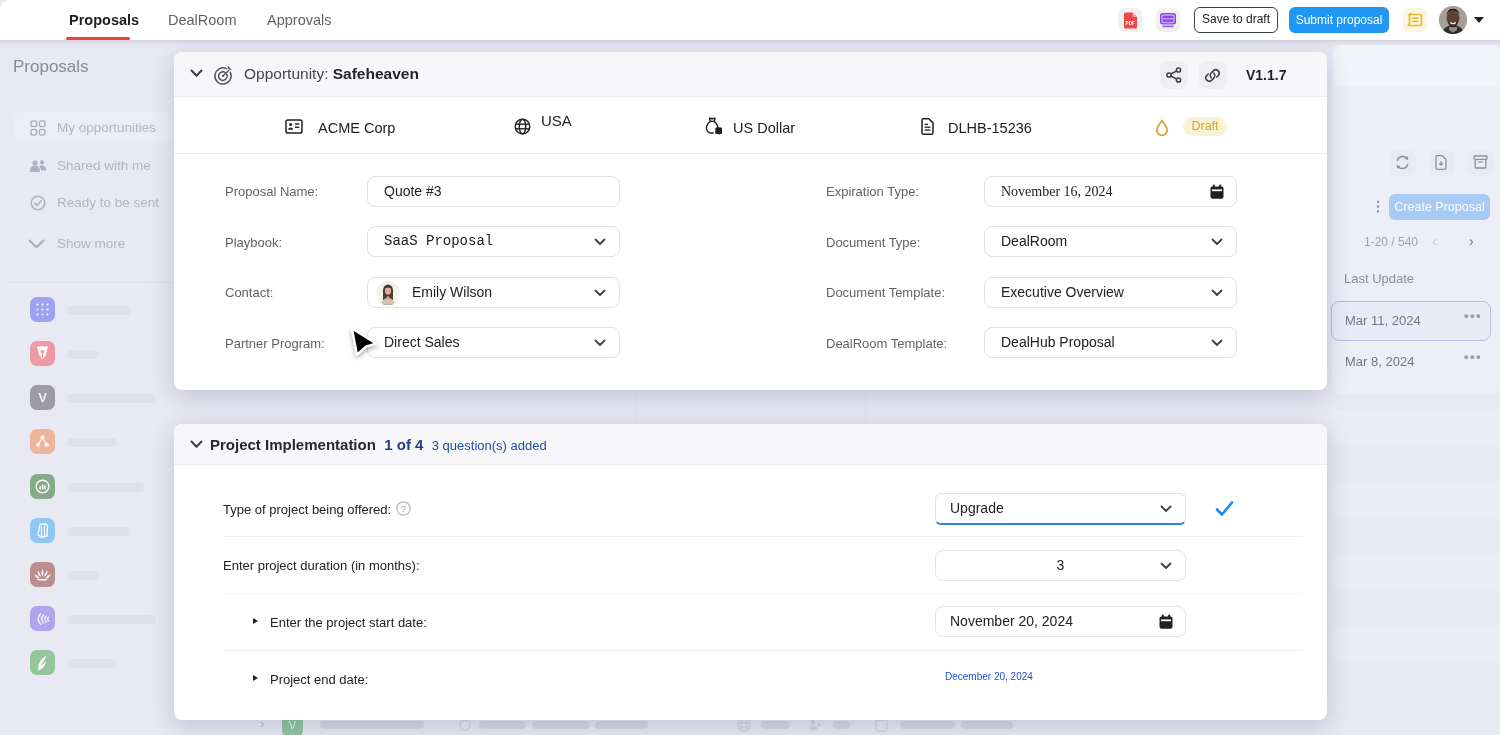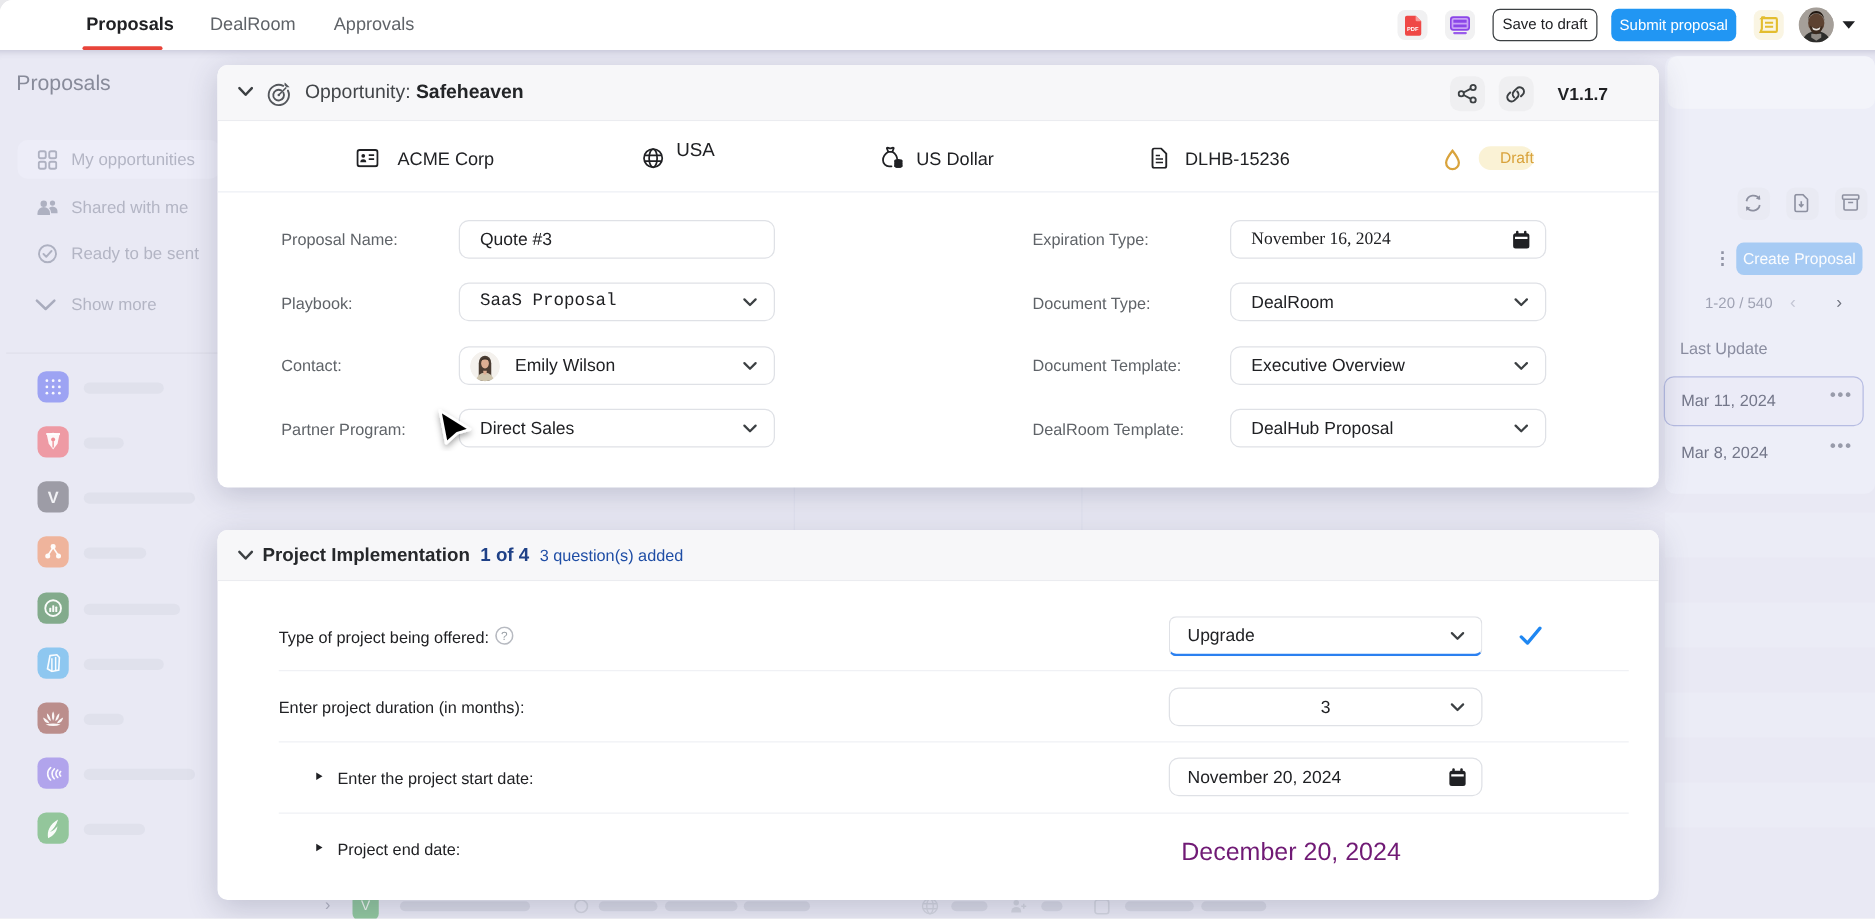--- a/index.html
+++ b/index.html
@@ -351,21 +351,21 @@
     <svg class="abs" style="left:746px; top:66px;" width="15" height="17" viewBox="0 0 15 17">
       <path d="M2 2.3 A1.6 1.6 0 0 1 3.6 .7 h5.2 L13 4.9 v9.8 a1.6 1.6 0 0 1-1.6 1.6 H3.6 A1.6 1.6 0 0 1 2 14.7 Z" fill="none" stroke="#202124" stroke-width="1.5"></path>
       <line x1="4.6" y1="6.4" x2="8" y2="6.4" stroke="#202124" stroke-width="1.3"></line>
       <line x1="4.6" y1="9.2" x2="10.4" y2="9.2" stroke="#202124" stroke-width="1.3"></line>
       <line x1="4.6" y1="12" x2="10.4" y2="12" stroke="#202124" stroke-width="1.3"></line>
     </svg>
     <div class="abs" style="left:774px; top:68px; font-size:14.5px; color:#202124;">DLHB-15236</div>
     <svg class="abs" style="left:981px; top:67px;" width="14" height="18" viewBox="0 0 14 18">
       <path d="M7 1.6 C7 1.6 1.9 8 1.9 11.2 a5.1 5.1 0 0 0 10.2 0 C12.1 8 7 1.6 7 1.6 Z" fill="none" stroke="#d9a33c" stroke-width="1.8"></path>
     </svg>
-    <div class="abs" style="left:1009px; top:65px; width:44px; height:19px; border-radius:10px; background:#faf2d5; color:#d9a33c; font-size:12.5px; font-weight:500; text-align:right; line-height:19px;">Draft</div>
+    <div class="abs" style="left:1009px; top:65px; width:44px; height:19px; border-radius:10px; background:#faf2d5; color:#d9a33c; font-size:12.5px; font-weight:500; text-align:center; line-height:19px;">Draft</div>
     <div class="divline" style="left:0; top:101px; width:1153px; background:#edeff5;"></div>
 
     <div class="label" style="left:51px; top:132px;">Proposal Name:</div>
     <div class="ctrl" style="left:193px; top:124px;">
         <span class="txt">Quote #3</span>
       </div>
     <div class="label" style="left:51px; top:183px;">Playbook:</div>
     <div class="ctrl" style="left:193px; top:174px;font-family:Liberation Mono, monospace;">
         <span class="txt">SaaS Proposal</span>
         <svg class="chev" width="12" height="8" viewBox="0 0 12 8">
@@ -472,21 +472,21 @@
           <rect x="1.5" y="2.5" width="13" height="12.2" rx="2" fill="#202124"></rect>
           <rect x="3.8" y="0.6" width="2" height="3.6" rx="1" fill="#202124"></rect>
           <rect x="10.2" y="0.6" width="2" height="3.6" rx="1" fill="#202124"></rect>
           <rect x="3" y="5.4" width="10" height="1.8" fill="#fff"></rect>
         </svg>
       </div>
 
     <div class="divline" style="left:49px; top:226px; width:1080px;"></div>
     <div class="abs" style="left:79px; top:251px; width:0; height:0; border-top:3.5px solid transparent; border-bottom:3.5px solid transparent; border-left:5px solid #202124;"></div>
     <div class="label" style="left:96px; top:248px; font-size:13px; color:#202124;">Project end date:</div>
-    <div class="abs" style="left:771px; top:247px; font-size:20px; color:#701a75;">December 20, 2024</div>
+    <div class="abs" style="left:771px; top:247px; font-size:10px; color:#1d4ed8;">December 20, 2024</div>
   </div>
 
   <svg class="abs" style="left:346px; top:323px; z-index:40;" width="36" height="38" viewBox="0 0 36 38">
     <defs>
         <filter id="cs" x="-40%" y="-40%" width="200%" height="200%">
           <feDropShadow dx="0" dy="2.5" stdDeviation="2.5" flood-color="#000" flood-opacity="0.35"></feDropShadow>
         </filter>
       </defs>
     <path d="M6 5.5 L30 20.5 L19.8 23.6 L11 31.5 Z" fill="#050505" stroke="#fff" stroke-width="2.2" stroke-linejoin="round" filter="url(#cs)"></path>
   </svg>

